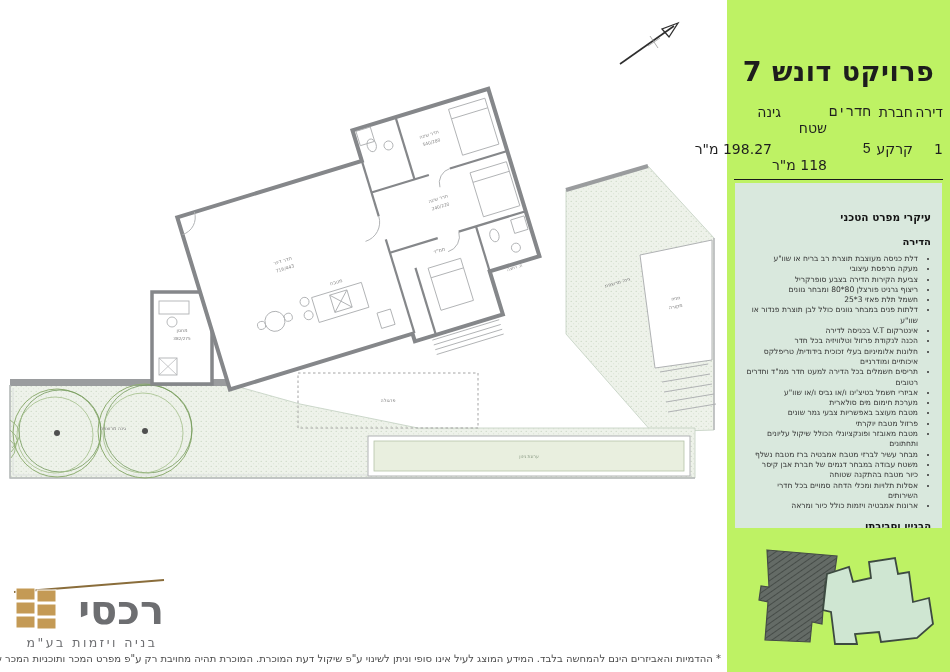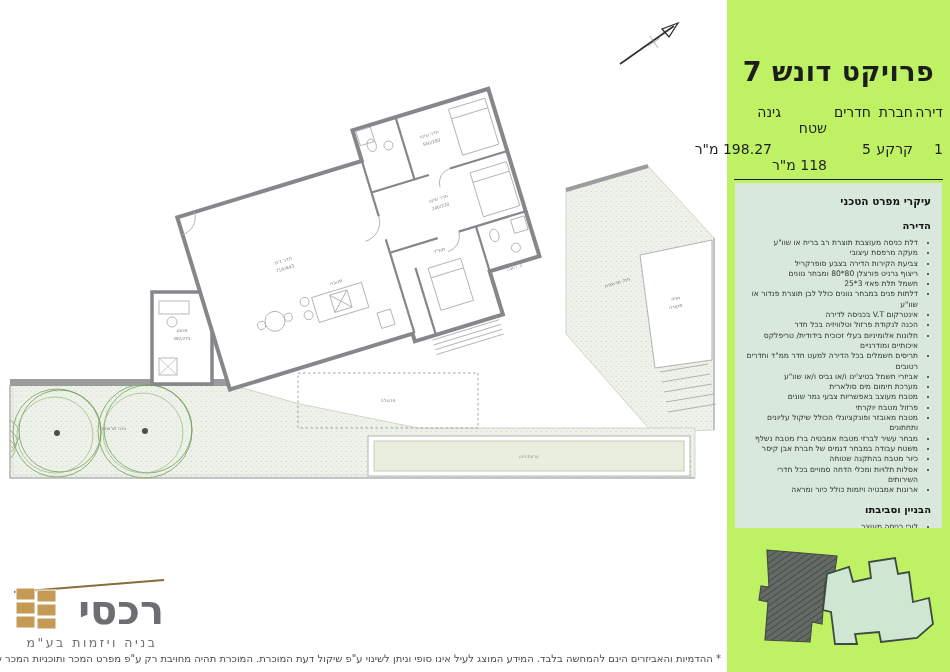--- a/index.html
+++ b/index.html
@@ -18,31 +18,31 @@
     letter-spacing:0.5px;white-space:nowrap;
   }
   .info-table{
     position:absolute;top:104px;right:7px;left:7px;
     border-bottom:1.6px solid #1a1a1a;padding-bottom:6px;
   }
   .info-row{display:flex;direction:rtl;}
   .info-row .cell{text-align:right;font-size:14px;color:#1f1f1f;white-space:nowrap;}
   .info-row .cell:nth-child(1){flex:0 0 30px;}
   .info-row .cell:nth-child(2){flex:0 0 42px;}
-  .info-row .cell:nth-child(3){flex:0 0 44px;}
+  .info-row .cell:nth-child(3){flex:0 0 44px;font-family:Liberation Mono, monospace;}
   .info-row .cell:nth-child(4){flex:0 0 46px;margin-top:16px;}
   .info-row .cell:nth-child(5){flex:1;}
   .info-row.values{margin-top:5px;}
   
   .spec-panel{
     position:absolute;top:183px;right:8px;left:8px;height:345px;
     background:#d9e8dd;box-sizing:border-box;padding:12px 11px;
     overflow:hidden;
   }
-  .spec-title{font-size:10.5px;font-weight:700;color:#141414;margin:0 0 13px 0;}
+  .spec-title{font-size:10.5px;font-weight:700;color:#141414;margin:16px 0 13px 0;}
   .spec-section-title{font-size:10px;font-weight:700;color:#141414;margin:9px 0 7px 0;}
   .spec-list{margin:0;padding:0 13px 0 0;list-style:disc;}
   .spec-list li{
     font-size:7.6px;line-height:10.3px;color:#333333;
   }
   
   .minimap{position:absolute;bottom:20px;right:4px;}
   
   .plan-svg{position:absolute;top:0;left:0;}
   

